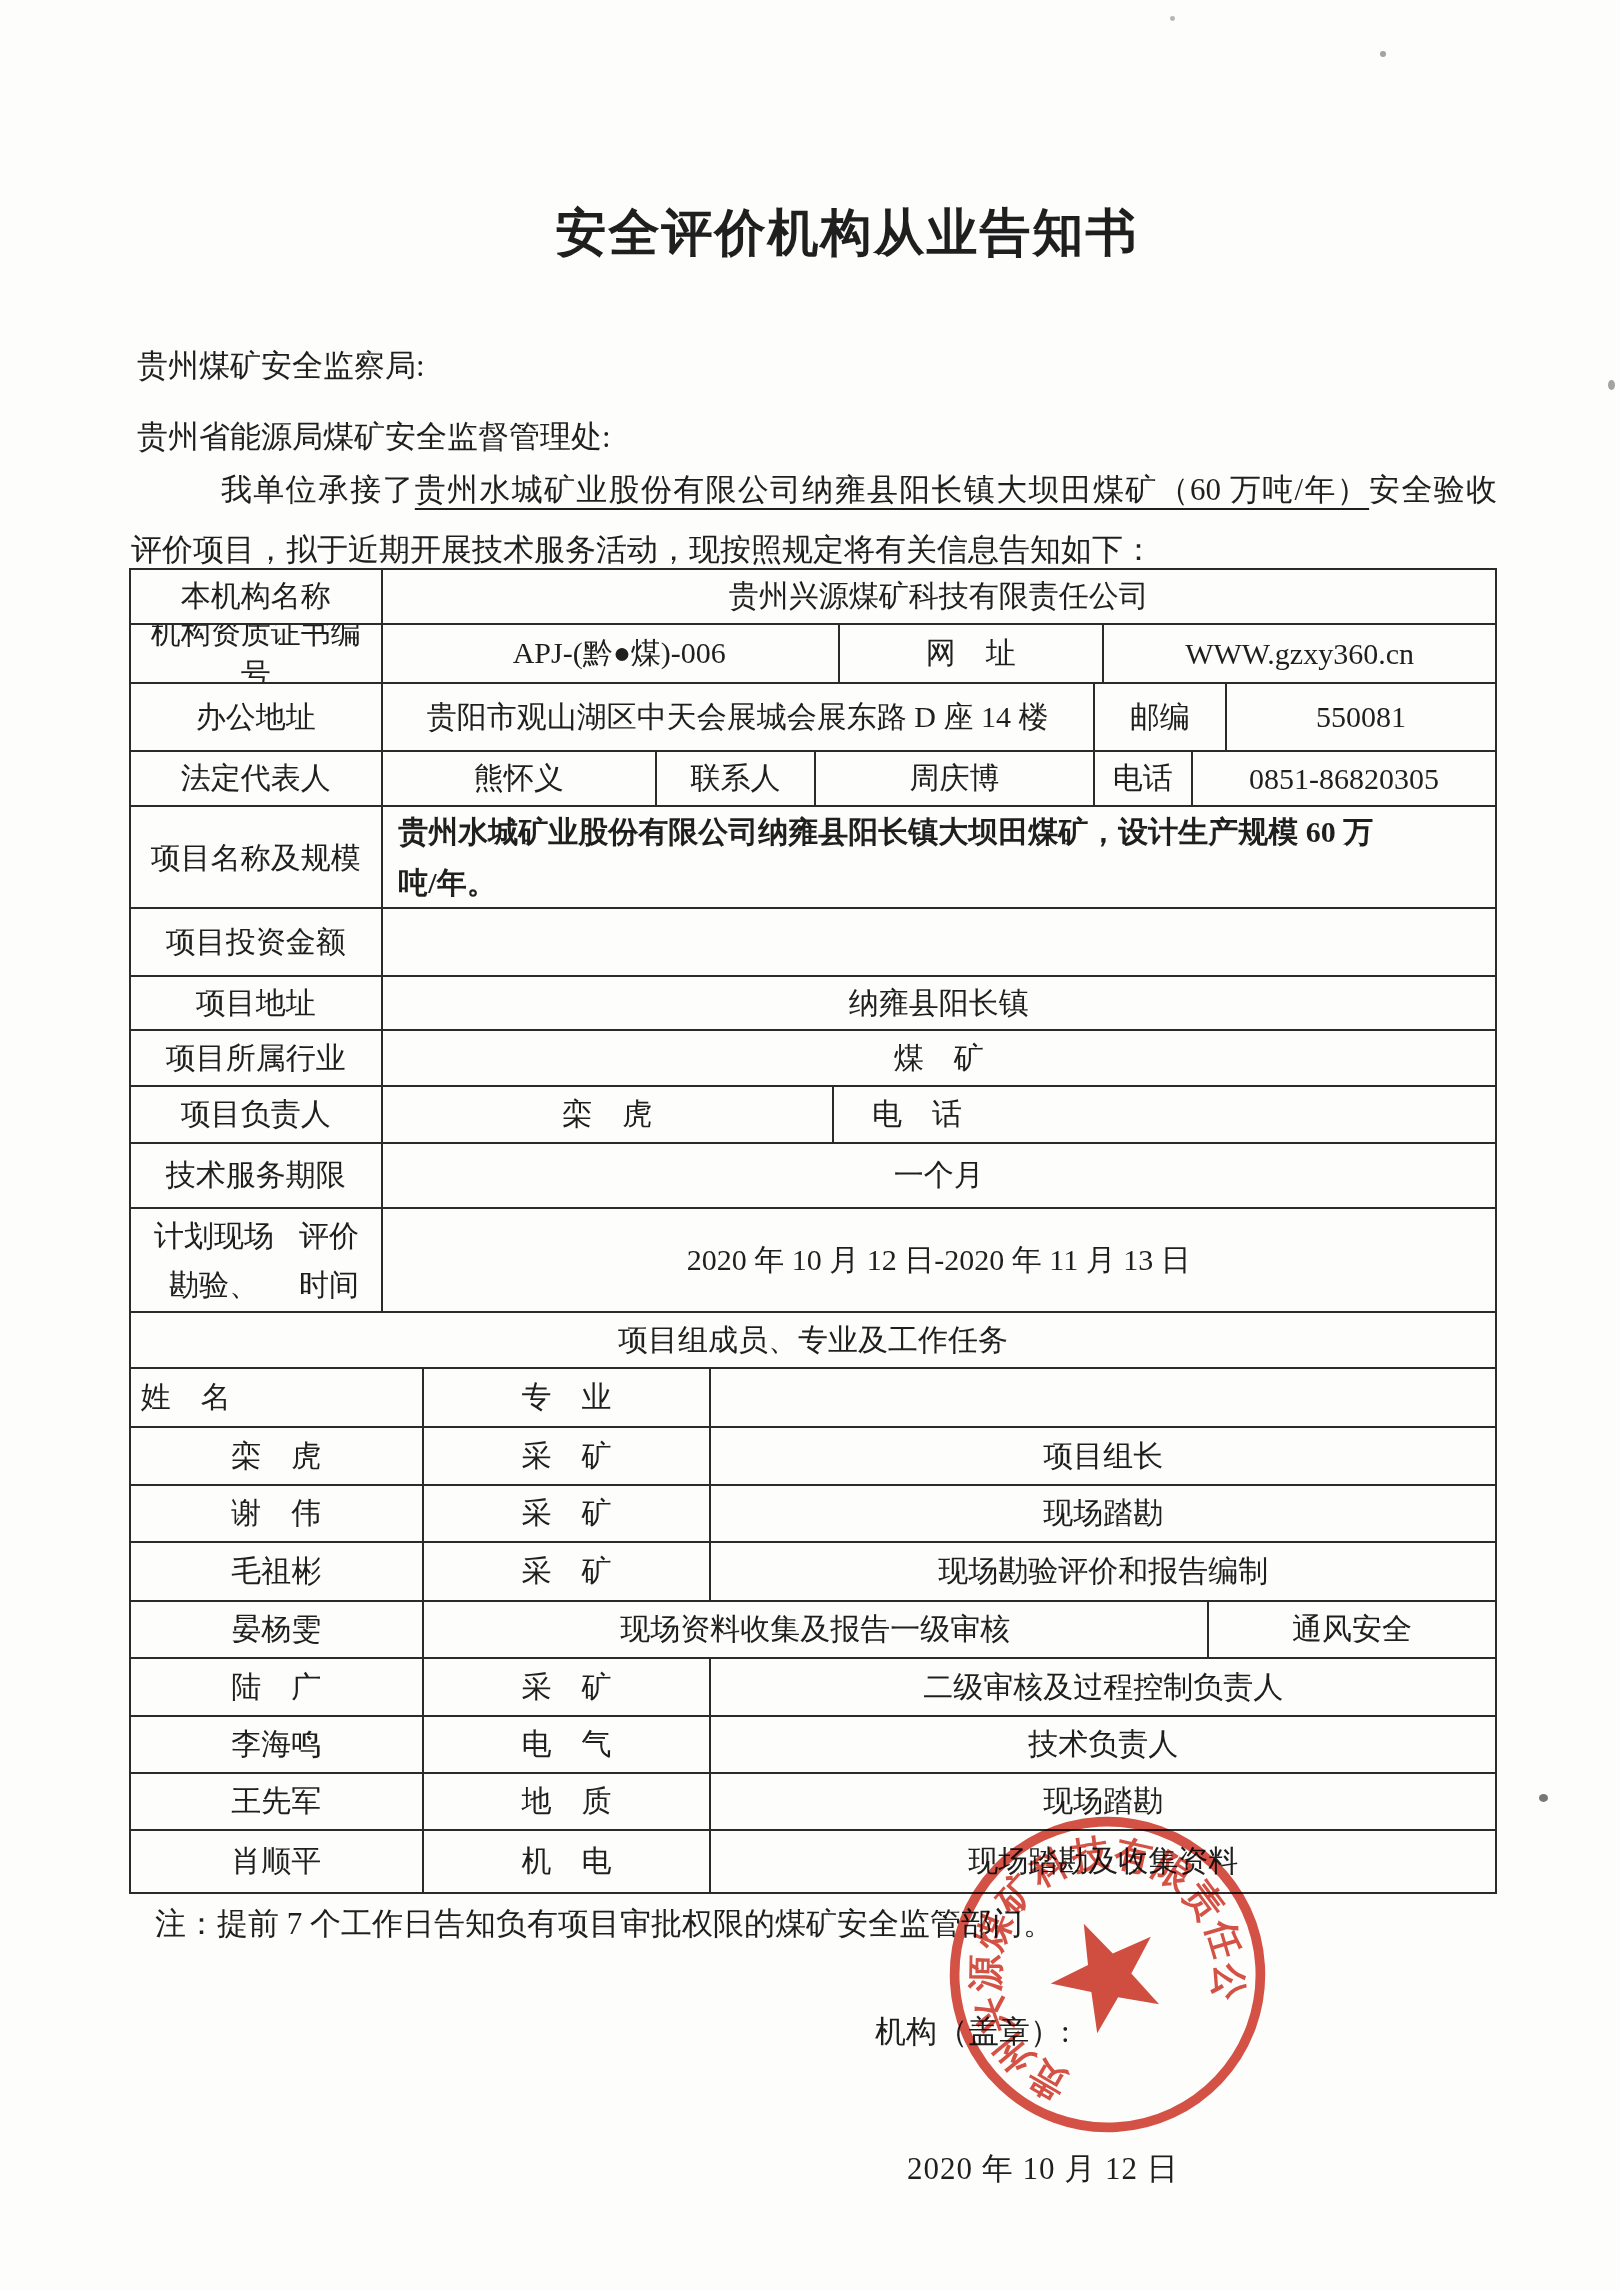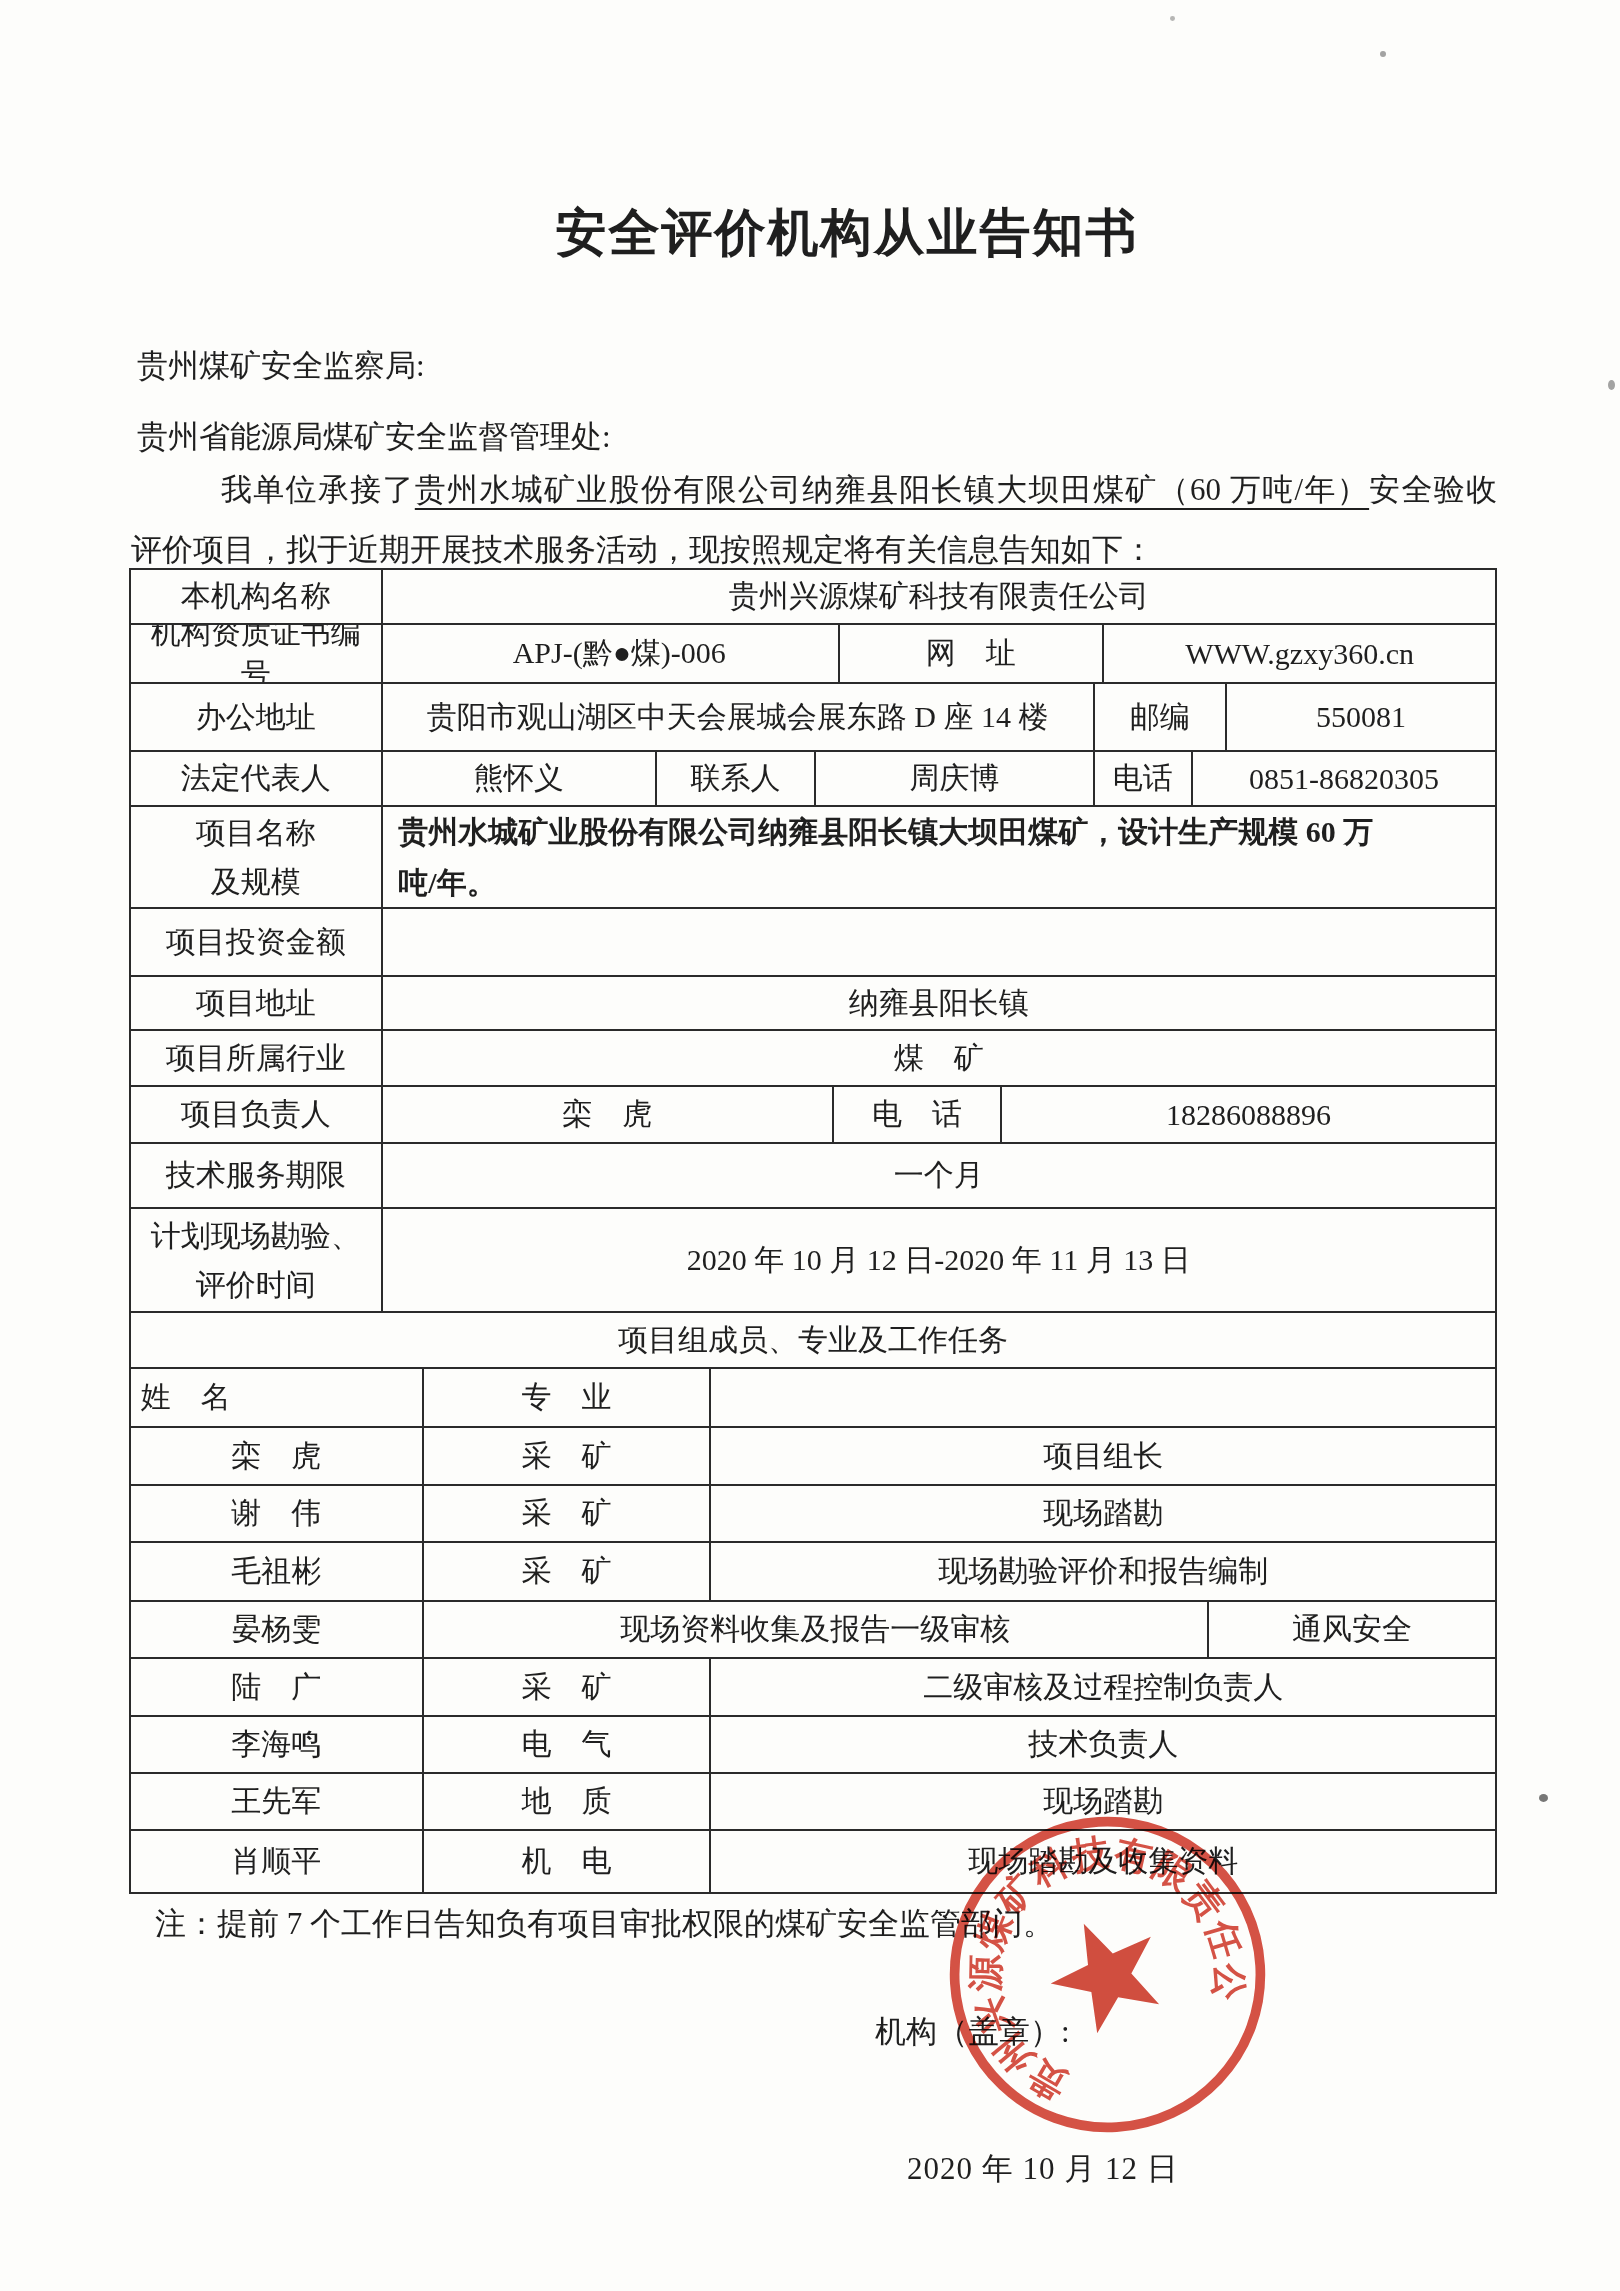--- a/index.html
+++ b/index.html
@@ -39,21 +39,21 @@
     display:flex; align-items:center; justify-content:center;
     border-left:2px solid #2b2b2b;
     box-sizing:border-box;
     padding:0 9.8px;
     text-align:center;
     overflow:hidden;
   }
   .td.first { border-left:none; }
   .td.fill { flex:1; }
   .td.left { justify-content:flex-start; text-align:left; }
-  .td.col { flex-direction:column; justify-content:center; line-height:49px; }
+  .td.col { flex-direction:row; justify-content:center; line-height:49px; }
 
   .w-label   { flex:0 0 18.3%; }
   .w-cert    { flex:0 0 33.5%;padding-left:28px; }
   .w-weblab  { flex:0 0 19.4%; }
   .w-addr    { flex:0 0 52.2%; }
   .w-ziplab  { flex:0 0 9.7%;  }
   .w-rep     { flex:0 0 20.1%; }
   .w-conlab  { flex:0 0 11.7%; }
   .w-con     { flex:0 0 20.4%; }
   .w-tellab  { flex:0 0 7.2%;  }
@@ -147,21 +147,20 @@
 
     <div class="tr" style="height:56px">
       <div class="td first w-label">项目所属行业</div>
       <div class="td fill">煤　矿</div>
     </div>
 
     <div class="tr" style="height:57px">
       <div class="td first w-label">项目负责人</div>
       <div class="td w-leader">栾　虎</div>
       <div class="td w-ltellab">电　话</div>
-      <div class="td fill">18286088896</div>
     </div>
 
     <div class="tr" style="height:65px">
       <div class="td first w-label">技术服务期限</div>
       <div class="td fill">一个月</div>
     </div>
 
     <div class="tr" style="height:104px">
       <div class="td first w-label col">
         <span>计划现场勘验、</span>

